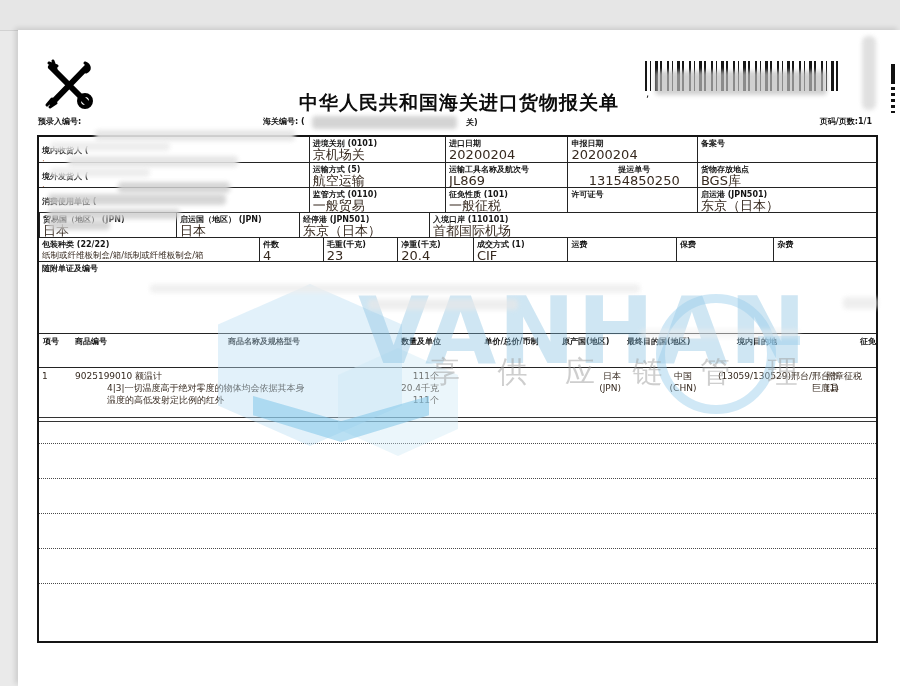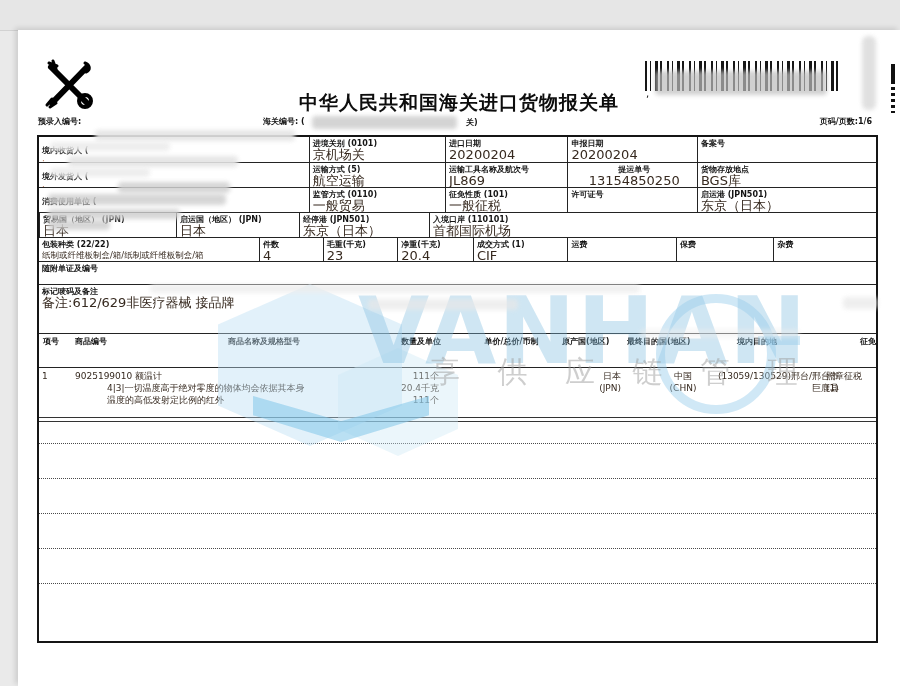--- a/index.html
+++ b/index.html
@@ -50,21 +50,21 @@
   <div class="abs title" style="left:268px;top:76px;width:382px;margin-top:14px;">中华人民共和国海关进口货物报关单</div>
 
   <div class="abs barcode" style="left:645px;top:61px;width:198px;height:30px;"></div>
   <div class="abs" style="left:646px;top:88px;font-size:10px;color:#111;">,</div>
   <div class="abs" style="left:891px;top:64px;width:4px;height:20px;background:#111;"></div>
   <div class="abs edgedash" style="left:891px;top:87px;width:4px;height:26px;"></div>
 
   <div class="abs lbl" style="left:38px;top:116px;">预录入编号:</div>
   <div class="abs lbl" style="left:263px;top:116px;">海关编号: (</div>
   <div class="abs lbl" style="left:466px;top:117px;">关)</div>
-  <div class="abs lbl" style="left:780px;top:116px;width:92px;text-align:right;">页码/页数:1/6</div>
+  <div class="abs lbl" style="left:780px;top:116px;width:92px;text-align:right;">页码/页数:1/1</div>
 
   <div id="tbl">
 
     <div class="row first" style="top:0;height:25px;">
       <div class="c f rel" style="width:271px;">
         <span class="lbl">境内收货人 (</span>
         <div class="val" style="color:#b07050;font-size:8px;">:</div>
       </div>
       <div class="c" style="width:137px;">
         <div class="lbl">进境关别 (0101)</div>
@@ -182,26 +182,20 @@
         <div class="val"></div>
       </div>
     </div>
 
     <div class="row" style="top:124px;height:23px;">
       <div class="c f" style="width:841px;">
         <div class="lbl">随附单证及编号</div>
       </div>
     </div>
 
-    <div class="row" style="top:147px;height:49px;">
-      <div class="c f" style="width:841px;">
-        <div class="lbl">标记唛码及备注</div>
-        <div class="val">备注:612/629非医疗器械 接品牌</div>
-      </div>
-    </div>
 
     <div class="row rel" style="top:196px;height:17px;">
       <span class="ghl" style="left:4px;">项号</span>
       <span class="ghl" style="left:36px;">商品编号</span>
       <span class="ghl" style="left:140px;width:170px;text-align:center;">商品名称及规格型号</span>
       <span class="ghl" style="left:320px;width:82px;text-align:right;">数量及单位</span>
       <span class="ghl" style="left:425px;width:95px;text-align:center;">单价/总价/币制</span>
       <span class="ghl" style="left:523px;">原产国(地区)</span>
       <span class="ghl" style="left:588px;">最终目的国(地区)</span>
       <span class="ghl" style="left:666px;width:104px;text-align:center;">境内目的地</span>

